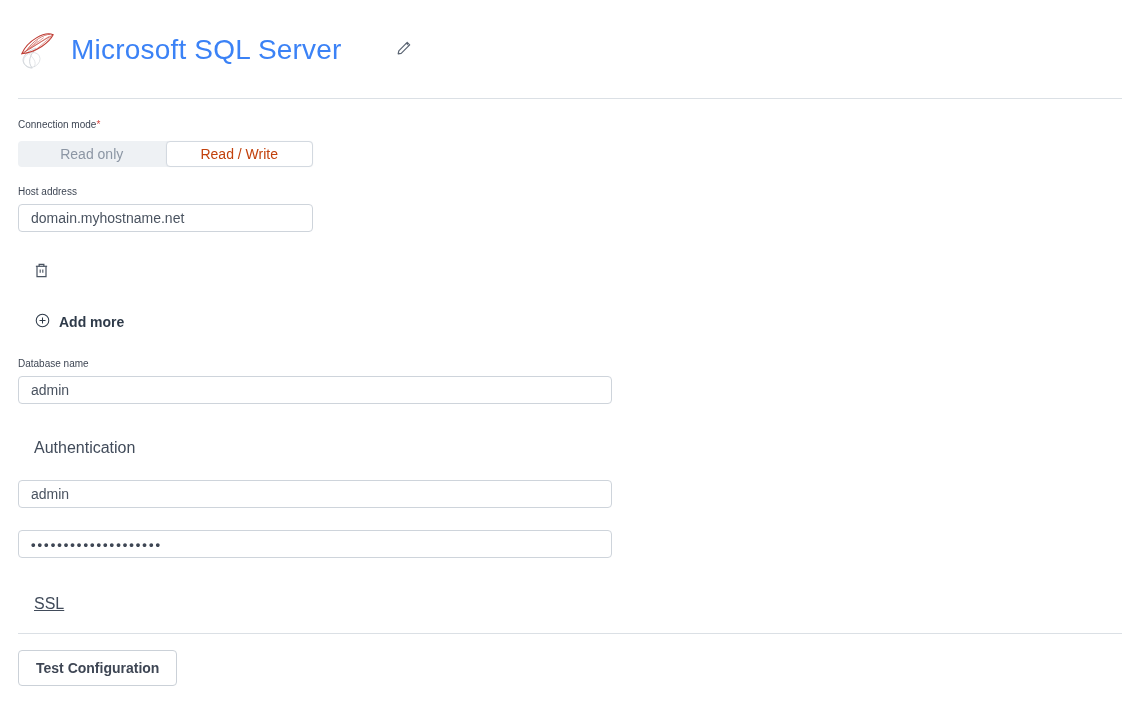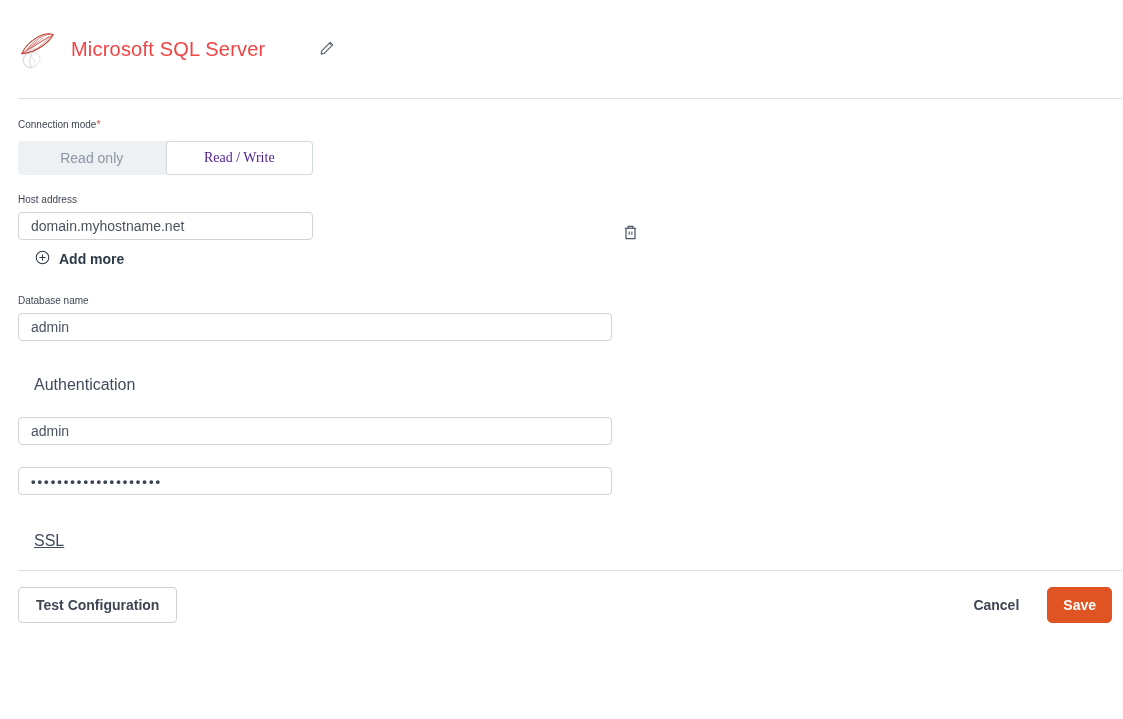--- a/index.html
+++ b/index.html
@@ -7,76 +7,75 @@
   body {
     width:1123px; height:719px;
     font-family:"Liberation Sans","DejaVu Sans",sans-serif;
     color:#3e4654; overflow:hidden;
   }
   .page { width:1123px; height:719px; padding-left:18px; position:relative; background:#fff; }
 
   
   .header { display:flex; align-items:center; padding-top:21px; height:78px; }
   .logo { width:38px; height:42px; flex:0 0 auto; }
-  .title { font-size:20px; color:#ef4444; margin-left:15px; letter-spacing:.2px; }
+  .title { font-size:28px; color:#3b82f6; margin-left:15px; letter-spacing:.2px; }
   .edit-btn { background:none; border:none; margin-left:50px; cursor:pointer; padding:4px; display:flex; align-items:center; }
 
   .divider { border:none; border-top:1px solid #dbe0e5; margin-right:1px; }
   .divider-top { margin-top:20px; }
 
   
   .field-label { font-size:10px; color:#3e4654; }
   .req { color:#d6453d; }
   .section-heading { font-size:16px; color:#414b5a;margin-left:16px; }
 
   
-  .toggle-group { margin-top:9px; display:flex; width:295px; height:34px; background:#eef1f4; border-radius:4px; }
+  .toggle-group { margin-top:9px; display:flex; width:295px; height:26px; background:#eef1f4; border-radius:4px; }
   .toggle-seg {
     flex:1 1 50%; display:flex; align-items:center; justify-content:center;
     font-size:14px; color:#8c96a4; cursor:pointer; border-radius:4px;
     border:1px solid transparent; background:transparent;
   }
   .toggle-seg.selected {
-    background:#ffffff; border:1px solid #d3d9e0; color:#4c1d95;
+    background:#ffffff; border:1px solid #d3d9e0; color:#c2410c;
     box-shadow:0 0 2px rgba(0,0,0,0.04);
-    font-family:Liberation Serif, serif;
   }
 
   
   input.txt {
     height:28px; border:1px solid #ced4db; border-radius:4px; background:#fff;
     font-family:inherit; font-size:14px; color:#4a5360; padding:0 12px; outline:none; width:100%;
   }
   input.txt::placeholder { color:#9aa3b0; opacity:1; }
-  .host-row { display:flex; margin-top:19px; align-items:flex-start; }
+  .host-row { display:flex; margin-top:19px; align-items:flex-start;flex-direction:column; }
   .col-host { width:295px; margin-right:13px; }
   .col-port { width:281px; }
   .field-label + .input-wrap, .field-label + input.txt { margin-top:7px; }
   .input-wrap { position:relative; }
   .spinner {
     position:absolute; right:4px; top:4px; bottom:4px; width:24px;
     background:#e9ecf0; border-radius:3px; display:flex; flex-direction:column;
     align-items:center; justify-content:center; gap:2px; cursor:pointer; border:none; padding:0;
   }
   .trash-btn { background:none; border:none; cursor:pointer; margin-left:14px; margin-top:28px; padding:2px; }
 
-  .add-more { display:flex; align-items:center; gap:9px; margin-top:4px; margin-left:17px;
+  .add-more { display:flex; align-items:center; gap:9px; margin-top:29px; margin-left:17px;
     background:none; border:none; cursor:pointer; }
   .add-more-label { font-size:14px; font-weight:700; color:#2e3a49; }
 
   .block-db { margin-top:27px; width:594px; }
   .auth-heading { margin-top:35px; }
   .block-user { margin-top:23px; width:594px; }
   .block-pass { margin-top:22px; width:594px; }
   input.pwd { letter-spacing:2px; font-size:13px; font-weight:700; color:#3e4654; }
   .ssl-heading { margin-top:37px;text-decoration:underline; }
   .divider-bottom { margin-top:20px; }
 
   
-  .footer { display:flex; justify-content:space-between; margin-top:16px; padding-right:11px; }
+  .footer { display:flex; justify-content:space-between; margin-top:16px; }
   .btn {
     height:36px; border-radius:4px; font-family:inherit; font-size:14px; font-weight:700; cursor:pointer;
   }
   .btn-test { background:#fff; border:1px solid #cbd1d8; color:#3e4654; padding:0 17px; }
   .footer-right { display:flex; align-items:center; gap:26px; }
   .btn-cancel { background:none; border:none; color:#3e4654; font-weight:600; padding:0 2px; }
   .btn-save { background:#df5422; border:1px solid #df5422; color:#ffffff; padding:0 15px; border-radius:5px; }
 </style>
 </head>
 <body>
@@ -159,19 +158,15 @@
   <div class="block-pass">
     <input class="txt pwd" type="text" value="••••••••••••••••••••" style="">
   </div>
 
   <div class="section-heading ssl-heading">SSL</div>
 
   <hr class="divider divider-bottom">
 
   <div class="footer">
     <button class="btn btn-test">Test Configuration</button>
-    <div class="footer-right">
-      <button class="btn btn-cancel">Cancel</button>
-      <button class="btn btn-save">Save</button>
-    </div>
   </div>
 
 </div>
 
 </body></html>

